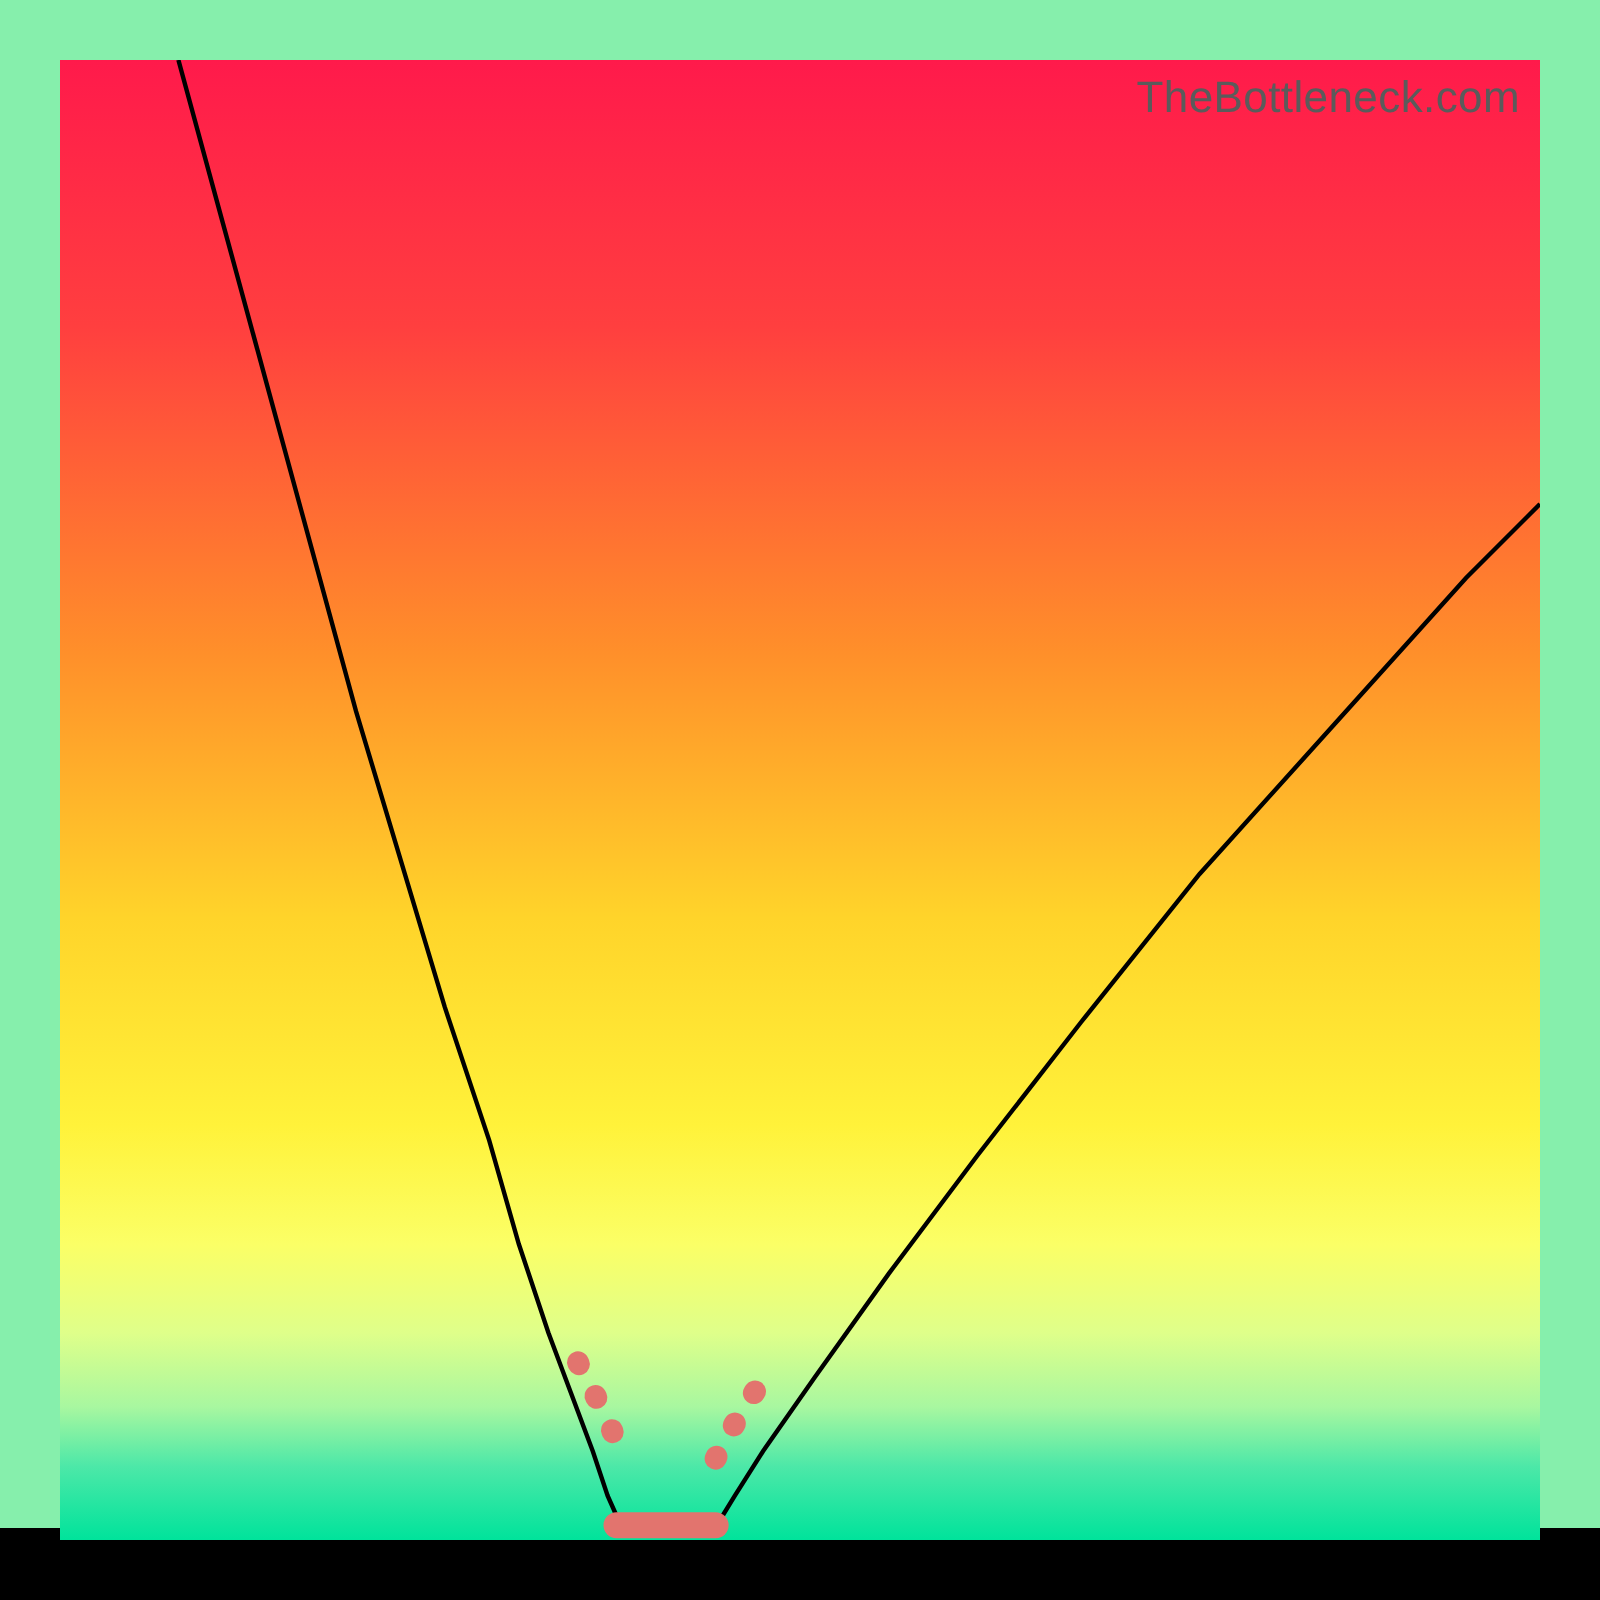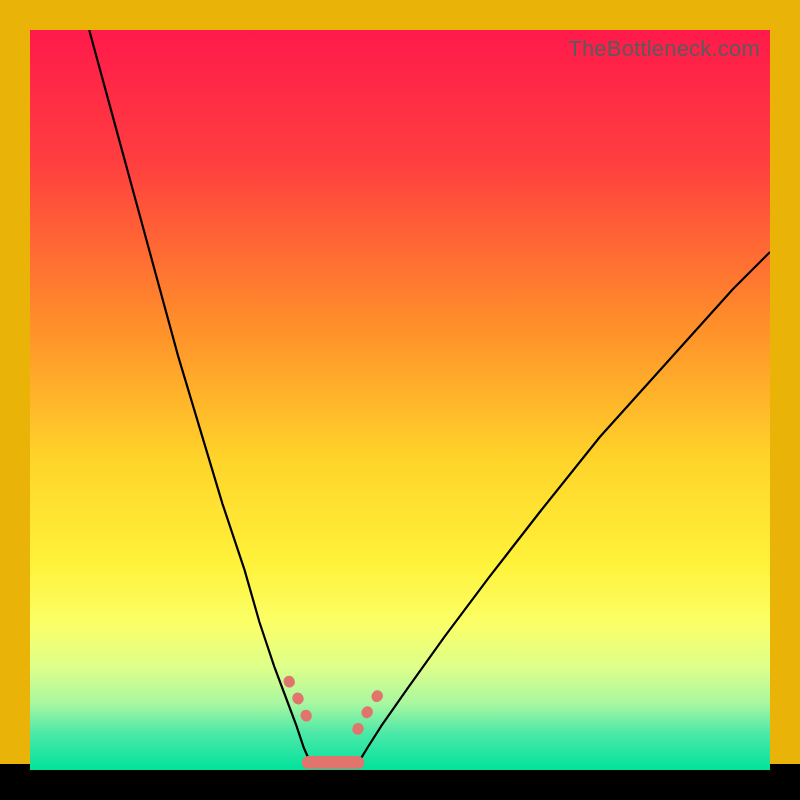--- a/index.html
+++ b/index.html
@@ -8,21 +8,21 @@
     width: 800px;
     height: 800px;
     overflow: hidden;
     background: #000;
     font-family: Arial, Helvetica, sans-serif;
   }
   .frame {
     position: absolute;
     left: 0; top: 0;
     width: 800px; height: 764px;
-    background: #eab308;
+    background: #86efac;
   }
   .plot {
     position: absolute;
     left: 30px;
     top: 30px;
     width: 740px;
     height: 740px;
     overflow: hidden;
   }
   .gradient {

